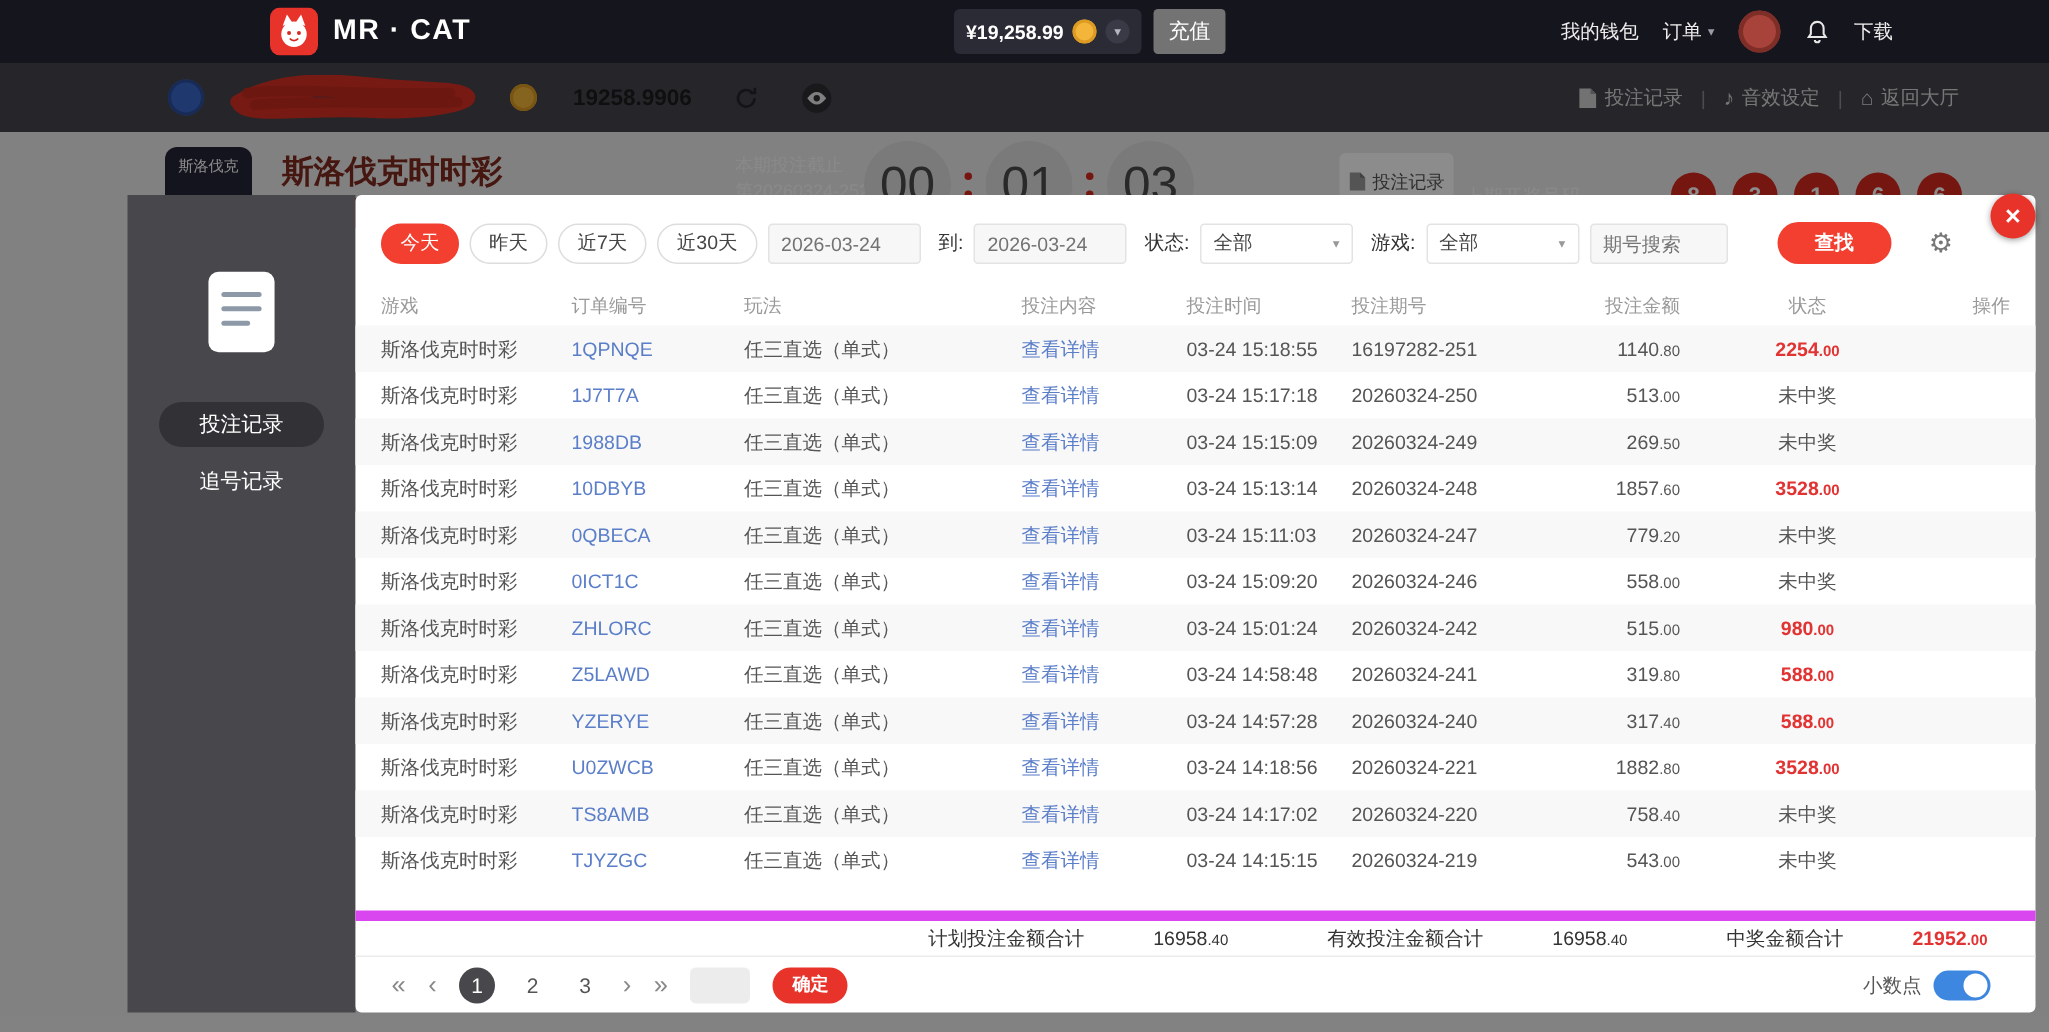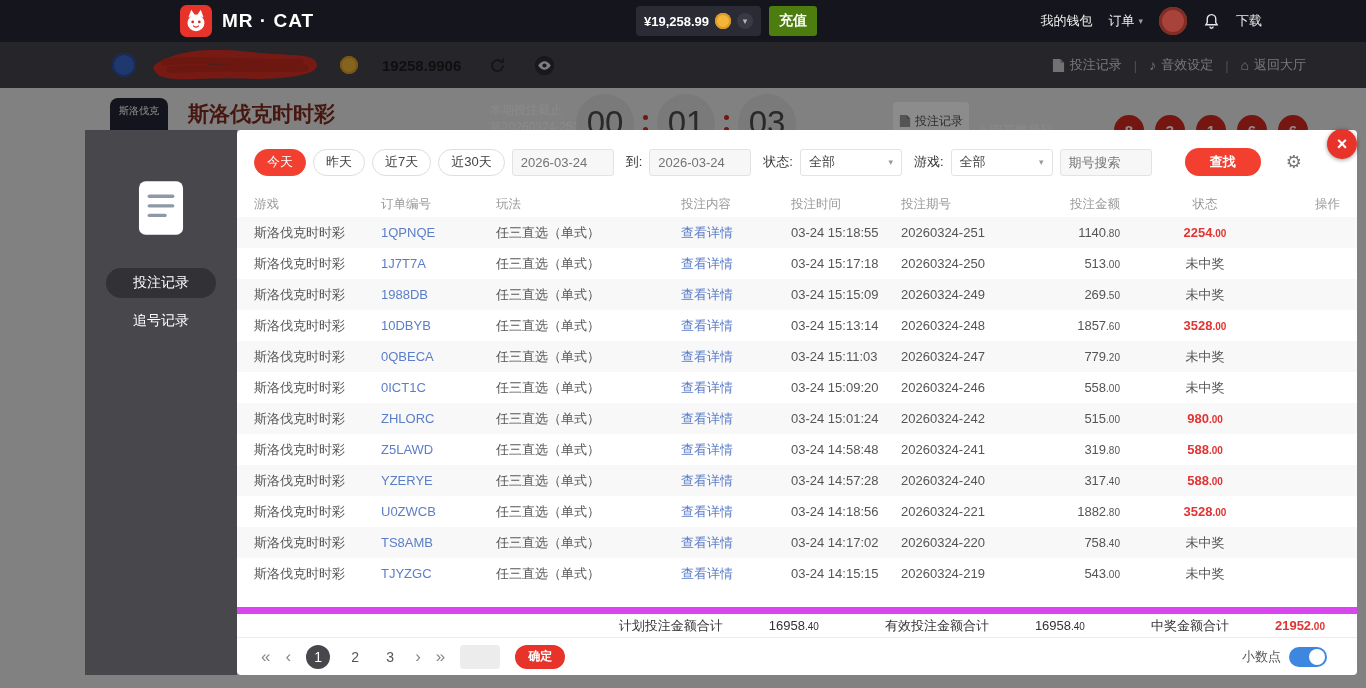--- a/index.html
+++ b/index.html
@@ -9,21 +9,21 @@
 
   
   .navbar{position:absolute;top:0;left:0;width:100%;height:42px;background:#15151d;display:flex;align-items:center;z-index:30}
   .nav-left{display:flex;align-items:center;gap:10px;margin-left:180px}
   .logo-text{color:#fff;font-size:19px;font-weight:700;letter-spacing:1px}
   .nav-center{position:absolute;left:636px;display:flex;align-items:center;gap:8px}
   .balance-pill{height:30px;background:#2b2b36;border-radius:4px;display:flex;align-items:center;gap:6px;padding:0 8px;color:#fff;font-weight:700;font-size:13px;cursor:pointer}
   .coin{width:16px;height:16px;border-radius:50%;background:#f3b63b;box-shadow:inset 0 0 0 2px #dd9b23;display:inline-block}
   .coin-lg{width:18px;height:18px}
   .chev-circle{width:16px;height:16px;border-radius:50%;background:#3a3a46;color:#b5b5bd;font-size:9px;display:flex;align-items:center;justify-content:center}
-  .recharge{height:30px;width:48px;background:#4d7c0f;color:#fff;border:none;border-radius:3px;font-size:14px;font-weight:700;cursor:pointer;font-family:inherit}
+  .recharge{height:30px;width:48px;background:#737373;color:#fff;border:none;border-radius:3px;font-size:14px;font-weight:400;cursor:pointer;font-family:inherit}
   .nav-right{margin-left:auto;margin-right:104px;display:flex;align-items:center;gap:16px;color:#ededed}
   .nav-link{cursor:pointer;display:flex;align-items:center;gap:4px}
   .nav-chev{font-size:9px;color:#9a9aa4}
   .avatar{width:28px;height:28px;border-radius:50%;background:#a8433b;box-shadow:inset 0 0 0 3px #7e2d27;cursor:pointer}
   .bell{display:flex;cursor:pointer}
 
   
   .subheader{position:absolute;top:42px;left:0;width:100%;height:46px;background:#46464e;display:flex;align-items:center}
   .sub-left{display:flex;align-items:center;gap:24px;margin-left:112px}
   .avatar-sm{width:24px;height:24px;border-radius:50%;background:#3a67c9;box-shadow:inset 0 0 0 2px #2c4f9e}
@@ -297,21 +297,21 @@
       <div class="col-action">操作</div>
     </div>
 
     <div class="rows">
         <div class="tgrid trow alt">
           <div>斯洛伐克时时彩</div>
           <div><span class="link">1QPNQE</span></div>
           <div>任三直选（单式）</div>
           <div><span class="link">查看详情</span></div>
           <div>03-24 15:18:55</div>
-          <div>20260324-251</div>
+          <div>16197282-251</div>
           <div class="col-amount">1140<span class="dec">.80</span></div>
           <div class="col-status won">2254<span class="dec">.00</span></div>
           <div class="col-action"></div>
         </div>
         <div class="tgrid trow">
           <div>斯洛伐克时时彩</div>
           <div><span class="link">1J7T7A</span></div>
           <div>任三直选（单式）</div>
           <div><span class="link">查看详情</span></div>
           <div>03-24 15:17:18</div>

